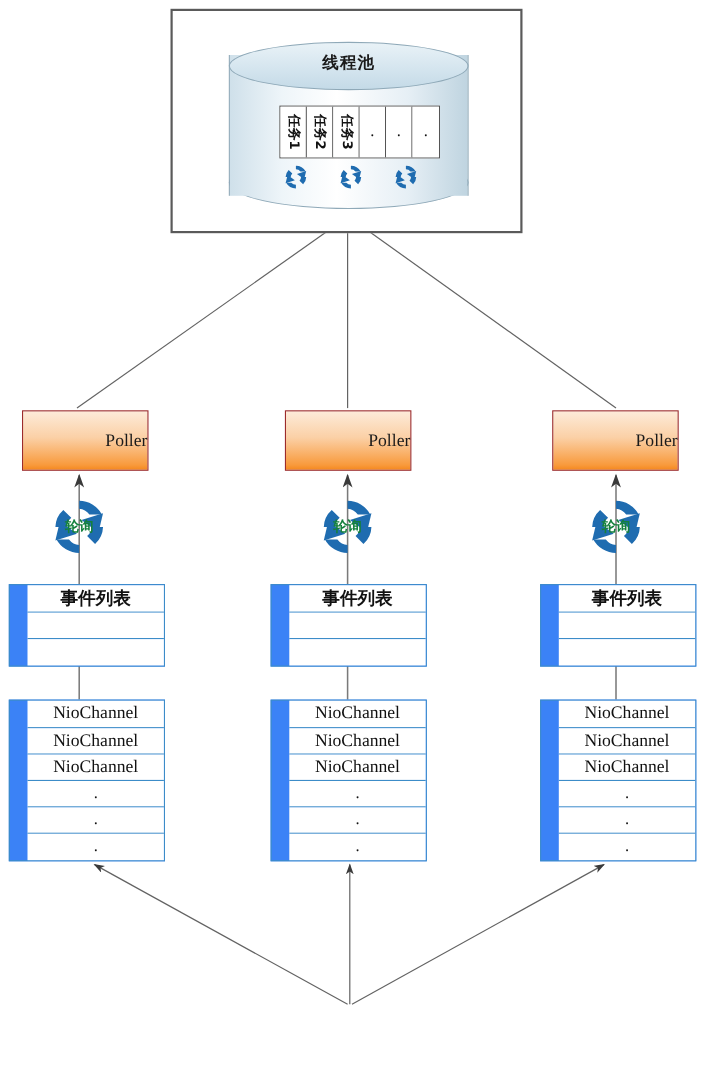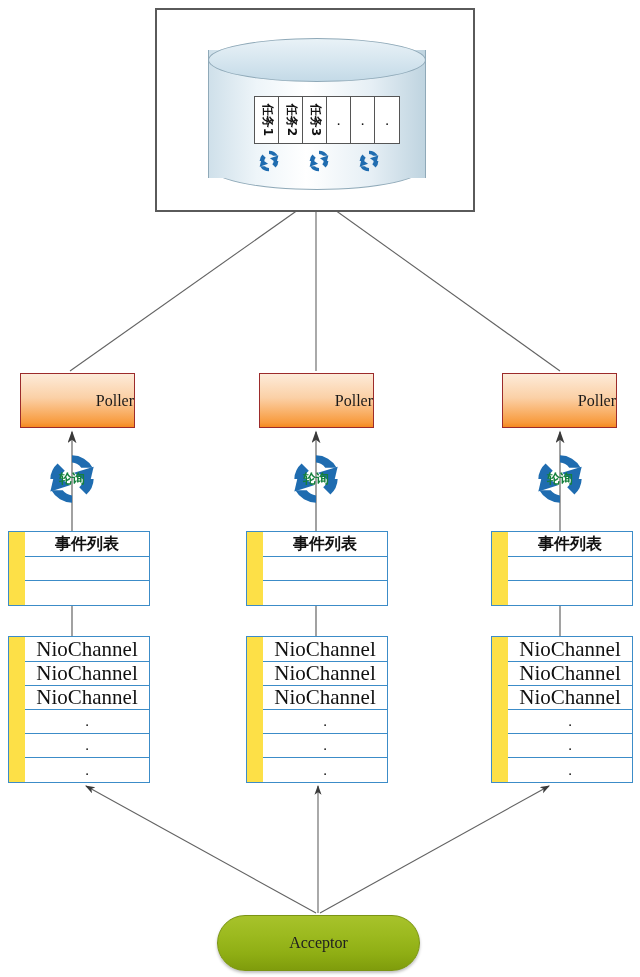--- a/index.html
+++ b/index.html
@@ -56,24 +56,24 @@
 
   
   .poll-badge{position:absolute;width:66px;height:66px;}
   .poll-badge .lbl{position:absolute;left:0;top:0;width:66px;height:66px;
                    display:flex;align-items:center;justify-content:center;
                    font-size:13px;font-weight:bold;color:#15803d;
                    font-family:"DejaVu Sans","Liberation Sans",sans-serif;}
 
   
   .listbox{position:absolute;box-sizing:border-box;border:1.5px solid #3c8cc8;
-           background:#fde047;padding-left:16px;}
+           background:#3b82f6;padding-left:16px;}
   .listbox .row{box-sizing:border-box;border-bottom:1.5px solid #3c8cc8;
                 display:flex;align-items:center;justify-content:center;
-                font-size:21px;color:#111;background:#fff;}
+                font-size:16px;color:#111;background:#fff;}
   .listbox .row:last-child{border-bottom:none;}
   .listbox .row.head{font-size:16px;font-weight:bold;
                      font-family:"DejaVu Sans","Liberation Sans",sans-serif;}
   .listbox .row.dotrow{font-size:15px;}
 
   
   .acceptor{position:absolute;left:217px;top:915px;width:203px;height:56px;
             box-sizing:border-box;border:1px solid #7a9414;border-radius:28px;
             background:linear-gradient(to bottom,#a7c22b 0%,#9cba1f 35%,#8fae14 70%,#7f9c0c 100%);
             display:flex;align-items:center;justify-content:center;
@@ -108,20 +108,21 @@
     <line x1="318" y1="913" x2="318" y2="786" stroke="#636363" stroke-width="1.1" marker-end="url(#ah)"></line>
     <line x1="320" y1="913" x2="549" y2="786" stroke="#636363" stroke-width="1.1" marker-end="url(#ah)"></line>
   </svg>
 
   <div class="pool-frame"></div>
 
   <div class="cyl">
     <div class="cyl-bottom"></div>
     <div class="cyl-body"></div>
     <div class="cyl-top"></div>
+    <div class="cyl-title">线程池</div>
 
     <div class="slots">
       <div class="slot">
         <span class="vtxt">任务1</span>
       </div>
       <div class="slot">
         <span class="vtxt">任务2</span>
       </div>
       <div class="slot">
         <span class="vtxt">任务3</span>
@@ -251,17 +252,14 @@
 
   <div class="listbox" style="left:491px;top:636px;width:142px;">
     <div class="row" style="height:25px;">NioChannel</div>
     <div class="row" style="height:24px;">NioChannel</div>
     <div class="row" style="height:24px;">NioChannel</div>
     <div class="row dotrow" style="height:24px;">.</div>
     <div class="row dotrow" style="height:24px;">.</div>
     <div class="row dotrow" style="height:24px;">.</div>
   </div>
 
-  <div class="acceptor">
-    <span>Acceptor</span>
-  </div>
 
 </div>
 
 </body></html>

